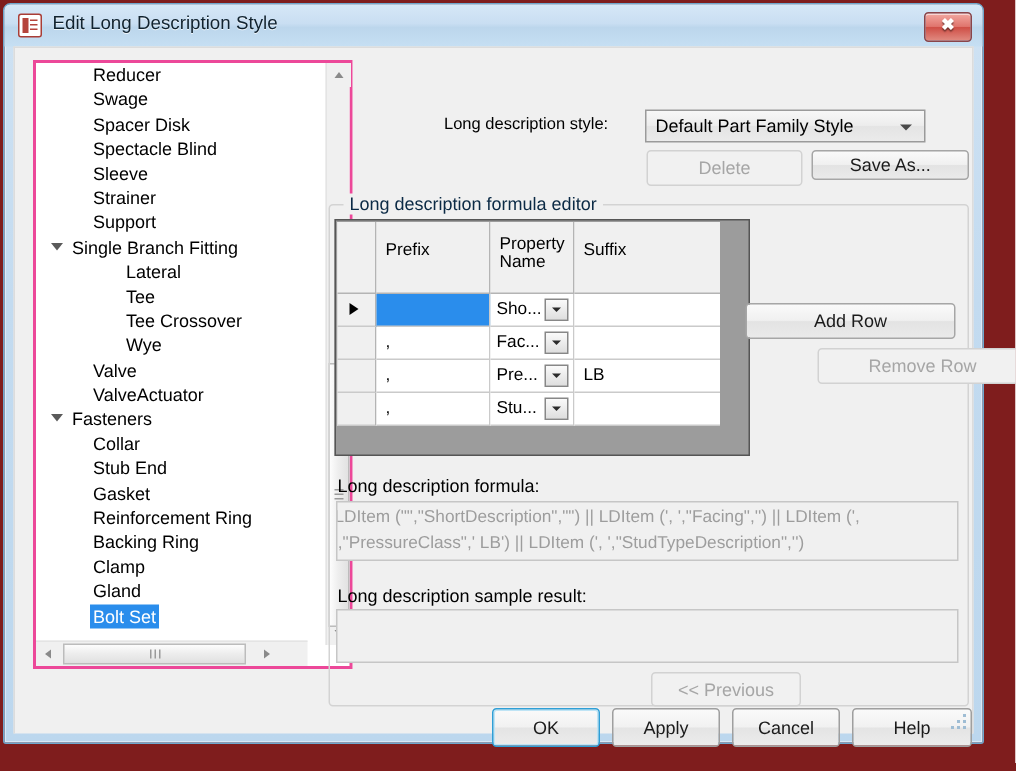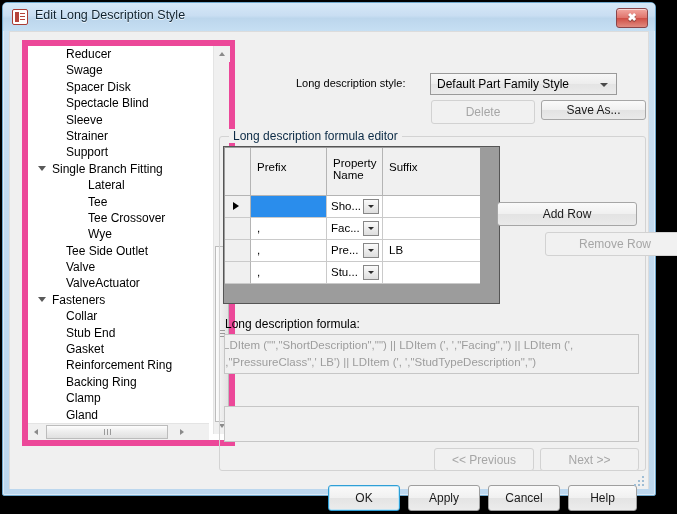--- a/index.html
+++ b/index.html
@@ -5,21 +5,21 @@
   html, body {
     margin: 0; padding: 0;
     width: 677px; height: 514px;
     background: #ffffff;
     font-family: "Liberation Sans", sans-serif;
     overflow: hidden;
   }
   #root {
     position: relative;
     width: 677px; height: 514px;
-    background: #000000;
+    background: #7f1d1d;
   }
 
   
   .window {
     position: absolute;
     left: 2px; top: 2px;
     width: 652px; height: 492px;
     background: linear-gradient(to bottom, #cfe2f3 0%, #c3dbf0 40%, #bcd7ee 100%);
     border: 1px solid #6fa8cd;
     border-radius: 5px 5px 2px 2px;
@@ -91,21 +91,21 @@
     border-bottom: none;
     box-sizing: border-box;
   }
 
   
   .tree-panel {
     position: absolute;
     left: 12px; top: 8px;
     width: 213px; height: 406px;
     background: #ffffff;
-    border: 6px solid #ec4899;
+    border: 2px solid #ec4899;
     box-sizing: border-box;
   }
   .tree-clip {
     position: absolute;
     left: 0; top: 0;
     width: 165px; height: 388px;
     overflow: hidden;
   }
   .tree-item {
     position: relative;
@@ -417,41 +417,41 @@
     border: 1px solid #c6c6c6;
     box-sizing: border-box;
   }
 
   .btn-prev { left: 424px; top: 416px; width: 100px; height: 23px; }
   .btn-next { left: 530px; top: 416px; width: 99px; height: 23px; }
 
   
   .footer-btn {
     position: absolute;
-    top: 453px;
+    top: 440px;
     height: 26px;
     background: linear-gradient(to bottom, #fafafa, #f1f1f1 48%, #e4e4e4 52%, #ececec);
     border: 1px solid #9f9f9f;
     border-radius: 3px;
     box-sizing: border-box;
     font-size: 12px;
     color: #1b1b1b;
     display: flex;
     align-items: center;
     justify-content: center;
     cursor: pointer;
   }
   .btn-ok {
     left: 318px; width: 72px;
     border: 1px solid #2f9fd6;
     box-shadow: 0 0 0 1px #bfe4f5 inset;
   }
   .btn-apply  { left: 398px; width: 72px; }
   .btn-cancel { left: 478px; width: 72px; }
-  .btn-help   { left: 558px; width: 69px; }
+  .btn-help   { left: 558px; width: 80px; }
 
   .resize-grip {
     position: absolute;
     right: 4px; bottom: 3px;
     width: 14px; height: 14px;
   }
   .resize-grip i {
     position: absolute;
     width: 2px; height: 2px;
     background: #9fbdd4;
@@ -480,21 +480,20 @@
             <div class="tree-item lvl1"><span class="label">Spacer Disk</span></div>
             <div class="tree-item lvl1"><span class="label">Spectacle Blind</span></div>
             <div class="tree-item lvl1"><span class="label">Sleeve</span></div>
             <div class="tree-item lvl1"><span class="label">Strainer</span></div>
             <div class="tree-item lvl1"><span class="label">Support</span></div>
             <div class="tree-item lvl1g"><span class="expander"></span><span class="label">Single Branch Fitting</span></div>
             <div class="tree-item lvl2"><span class="label">Lateral</span></div>
             <div class="tree-item lvl2"><span class="label">Tee</span></div>
             <div class="tree-item lvl2"><span class="label">Tee Crossover</span></div>
             <div class="tree-item lvl2"><span class="label">Wye</span></div>
-            <div class="tree-item lvl1"><span class="label">Tee Side Outlet</span></div>
             <div class="tree-item lvl1"><span class="label">Valve</span></div>
             <div class="tree-item lvl1"><span class="label">ValveActuator</span></div>
             <div class="tree-item lvl1g"><span class="expander"></span><span class="label">Fasteners</span></div>
             <div class="tree-item lvl1"><span class="label">Collar</span></div>
             <div class="tree-item lvl1"><span class="label">Stub End</span></div>
             <div class="tree-item lvl1"><span class="label">Gasket</span></div>
             <div class="tree-item lvl1"><span class="label">Reinforcement Ring</span></div>
             <div class="tree-item lvl1"><span class="label">Backing Ring</span></div>
             <div class="tree-item lvl1"><span class="label">Clamp</span></div>
             <div class="tree-item lvl1"><span class="label">Gland</span></div>
@@ -585,24 +584,24 @@
       </div>
 
       <div class="btn btn-addrow">Add Row</div>
       <div class="btn btn-removerow disabled">Remove Row</div>
 
       <div class="sec-label lbl-formula">Long description formula:</div>
       <div class="formula-box">
         <div class="formula-text">LDItem ("","ShortDescription","") || LDItem (', ',"Facing",'') || LDItem (', ',"PressureClass",' LB') || LDItem (', ',"StudTypeDescription",'')</div>
       </div>
 
+      <div class="sec-label lbl-result">Long description sample result:</div>
       <div class="result-box"></div>
 
       <div class="btn btn-prev disabled">&lt;&lt; Previous</div>
-      <div class="btn btn-next disabled">Next &gt;&gt;</div>
 
       <div class="footer-btn btn-ok">OK</div>
       <div class="footer-btn btn-apply">Apply</div>
       <div class="footer-btn btn-cancel">Cancel</div>
       <div class="footer-btn btn-help">Help</div>
 
       <div class="resize-grip">
         <i style="right:0;bottom:0"></i>
           <i style="right:4px;bottom:0"></i>
           <i style="right:8px;bottom:0"></i>

